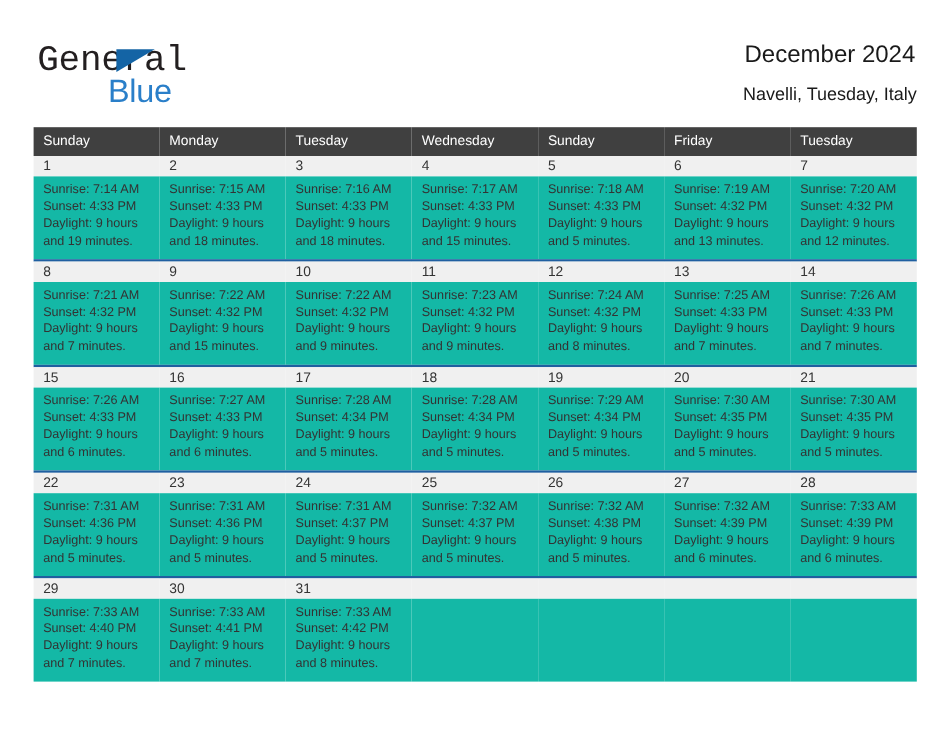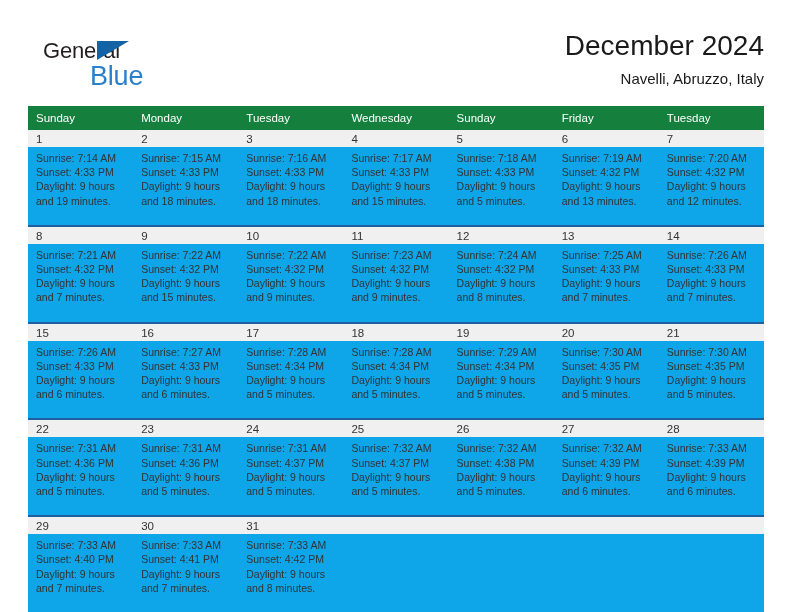--- a/index.html
+++ b/index.html
@@ -38,26 +38,26 @@
     width: 180px;
     height: 56px;
   }
   .brand-row1 {
     position: relative;
     height: 26px;
     line-height: 26px;
   }
   .brand-general {
     position: absolute;
-    left: 12px;
+    left: 0;
     top: 0;
-    font-size: 22px;
+    font-size: 30px;
     letter-spacing: -0.2px;
     color: #231f20;
-    font-family: Liberation Sans, sans-serif;
+    font-family: Liberation Mono, monospace;
   }
   .brand-flag {
     position: absolute;
     left: 66px;
     top: 3px;
     width: 0;
     height: 0;
     border-left: 32px solid #1464a5;
     border-bottom: 19px solid transparent;
   }
@@ -71,21 +71,21 @@
     font-family: "Liberation Sans", sans-serif;
   }
 
   .title-block {
     position: absolute;
     right: 0;
     top: 0;
     text-align: right;
   }
   .cal-title {
-    font-size: 28px;
+    font-size: 20px;
     color: #1a1a1a;
     line-height: 36px;
     white-space: nowrap;
     font-weight: normal;
     margin: 0;
     text-align: center;
   }
   .cal-subtitle {
     font-size: 15px;
     color: #1a1a1a;
@@ -99,21 +99,21 @@
     position: absolute;
     left: 28px;
     top: 106px;
     width: 736px;
     border-collapse: collapse;
     table-layout: fixed;
   }
   .calendar col { width: 105.14px; }
 
   .calendar thead th {
-    background: #15803d;
+    background: #404040;
     color: #ffffff;
     font-size: 11.5px;
     font-weight: normal;
     text-align: left;
     padding: 5px 0 5px 8px;
     height: 20px;
     box-sizing: border-box;
     line-height: 14px;
     margin-top: 40px;
   }
@@ -131,23 +131,23 @@
     height: 17px;
     padding: 2px 0 1px 8px;
     font-size: 11.5px;
     color: #333333;
     vertical-align: top;
     line-height: 14px;
     box-sizing: border-box;
   }
 
   .detail-row td {
-    background: #0ea5e9;
+    background: #14b8a6;
     height: 69px;
-    padding: 4px 4px 17px 8px;
+    padding: 4px 4px 0 8px;
     vertical-align: top;
     box-sizing: border-box;
   }
 
   .ev {
     font-size: 10.5px;
     color: #333333;
     line-height: 14.2px;
     white-space: nowrap;
   }
@@ -163,21 +163,21 @@
     <div class="brand">
       <div class="brand-row1">
         <span class="brand-general">General</span>
         <span class="brand-flag"></span>
       </div>
       <span class="brand-blue">Blue</span>
     </div>
 
     <div class="title-block">
       <h1 class="cal-title">December 2024</h1>
-      <div class="cal-subtitle">Navelli, Abruzzo, Italy</div>
+      <div class="cal-subtitle">Navelli, Tuesday, Italy</div>
     </div>
 
   </div>
 
   <table class="calendar">
     <colgroup>
       <col>
         <col>
         <col>
         <col>

